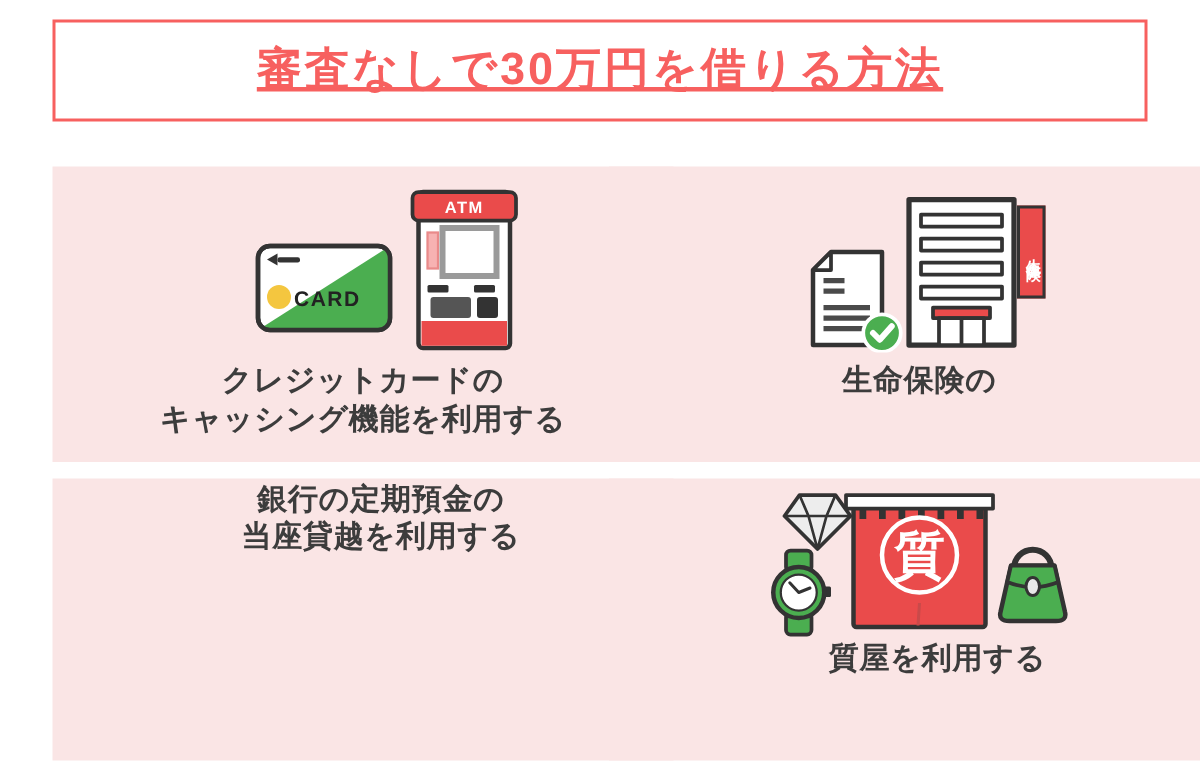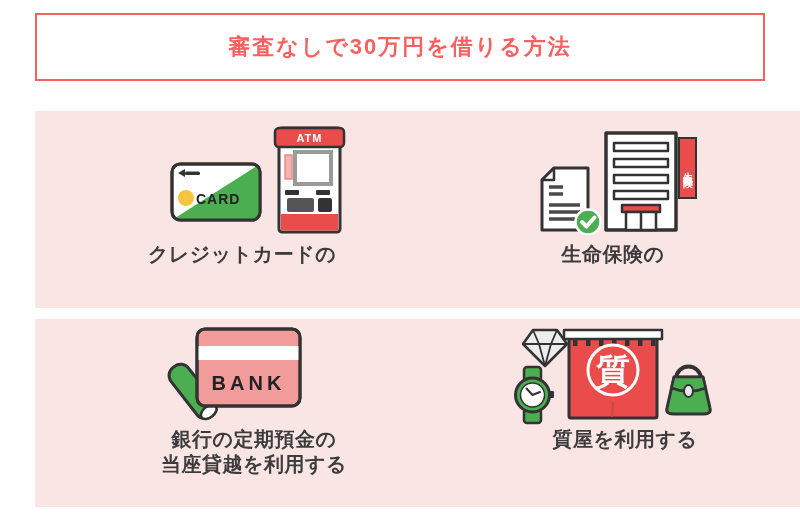--- a/index.html
+++ b/index.html
@@ -20,22 +20,22 @@
   }
   .page{position:relative;width:800px;height:520px;background:#ffffff;overflow:hidden;}
 
   
   .title-box{
     position:absolute;left:35px;top:13px;width:730px;height:68px;
     box-sizing:border-box;border:2.5px solid var(--title-red);background:#ffffff;
     display:flex;align-items:center;justify-content:center;
   }
   .title{
-    margin:4px;font-size:22px;font-weight:bold;color:var(--title-red);
-    letter-spacing:2px;line-height:1;
+    margin:4px;font-size:30px;font-weight:bold;color:var(--title-red);
+    letter-spacing:2px;line-height:1;text-decoration:underline;
   }
 
   
   .panel{position:absolute;width:414px;background:var(--panel-pink);}
   .panel.row-top{top:111px;height:197px;}
   .panel.row-bottom{top:319px;height:188px;}
   .panel.col-left{left:35px;}
   .panel.col-right{left:406px;}
 
   .illo-wrap{position:relative;margin:0 auto;}
@@ -113,20 +113,21 @@
           <rect class="fN oS" x="37" y="39" width="88" height="56" rx="8" stroke-width="3"></rect>
           <path class="fD" d="M43,48 L50,44 L50,52 Z"></path>
           <rect class="fD" x="50" y="46.5" width="15" height="3.5" rx="1.5"></rect>
           <circle class="fY" cx="51" cy="73" r="8"></circle>
           <text class="svg-label-dark" x="61" y="79" font-size="14" letter-spacing="1">CARD</text>
         </g>
       </svg>
     </div>
     <div class="caption">
       <span>クレジットカードの</span>
+      <span>キャッシング機能を利用する</span>
     </div>
   </section>
 
   <section class="panel row-top col-right">
     <div class="illo-wrap">
       <svg width="214" height="110" viewBox="0 0 214 110">
         <g>
           <rect class="fW oS" x="100" y="8" width="70" height="97" stroke-width="3.5"></rect>
           <rect class="fW oS" x="108" y="18" width="54" height="8" stroke-width="2.5"></rect>
           <rect class="fW oS" x="108" y="34" width="54" height="8" stroke-width="2.5"></rect>
@@ -153,39 +154,20 @@
         </g>
       </svg>
       <div class="banner">生命保険</div>
     </div>
     <div class="caption">
       <span>生命保険の</span>
     </div>
   </section>
 
   <section class="panel row-bottom col-left panel-bank">
-    <div class="illo-wrap">
-      <svg width="214" height="100" viewBox="0 0 214 100">
-        <defs>
-          <clipPath id="bankClip">
-              <rect x="62" y="4" width="103" height="77" rx="8"></rect>
-            </clipPath>
-        </defs>
-        <g transform="translate(59,68) rotate(-38)">
-          <rect class="fG oS" x="-11" y="-33" width="22" height="62" rx="10" stroke-width="3"></rect>
-          <ellipse class="fW oS" cx="0" cy="24" rx="9" ry="5.5" stroke-width="2.5"></ellipse>
-        </g>
-        <g>
-          <rect class="fS oS" x="62" y="4" width="103" height="77" rx="8" stroke-width="3"></rect>
-          <rect class="fW" clip-path="url(#bankClip)" x="62" y="21" width="103" height="14"></rect>
-          <rect class="fN oS" x="62" y="4" width="103" height="77" rx="8" stroke-width="3"></rect>
-          <text class="svg-label-dark" x="113.5" y="65" font-size="20" letter-spacing="4" text-anchor="middle">BANK</text>
-        </g>
-      </svg>
-    </div>
     <div class="caption">
       <span>銀行の定期預金の</span>
       <span>当座貸越を利用する</span>
     </div>
   </section>
 
   <section class="panel row-bottom col-right panel-pawn">
     <div class="illo-wrap">
       <svg width="240" height="100" viewBox="0 0 240 100">
         <g>

